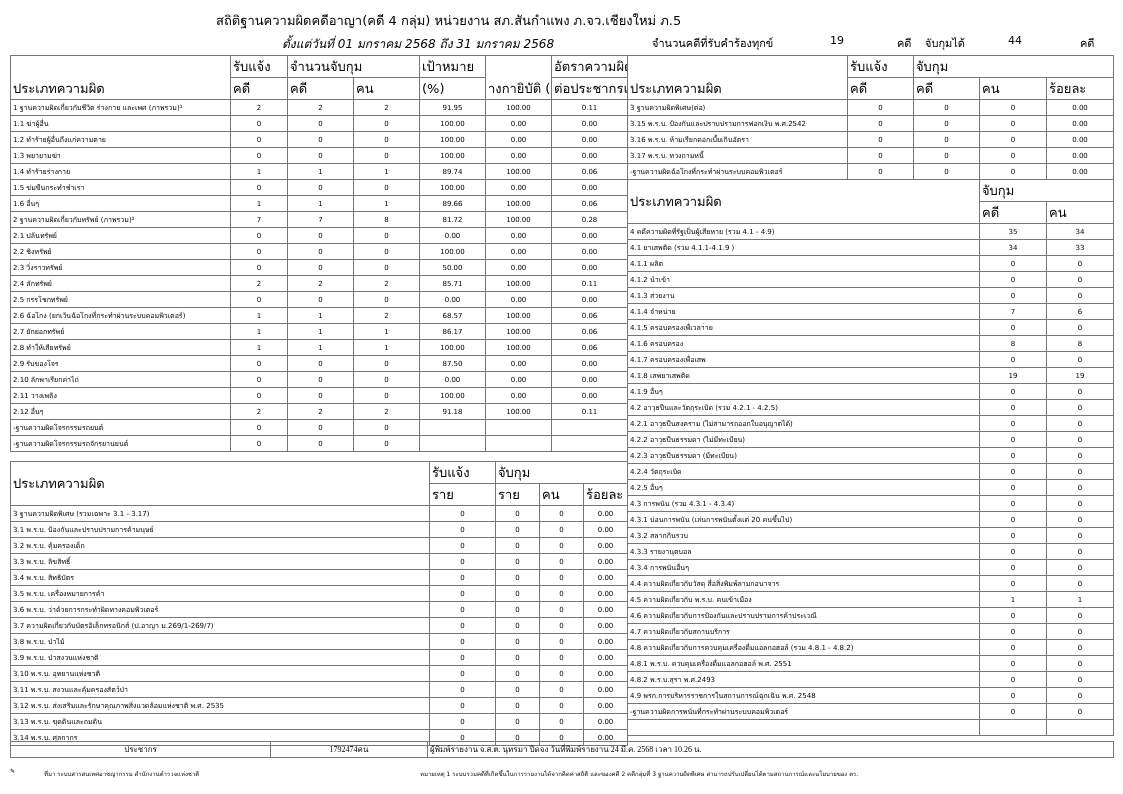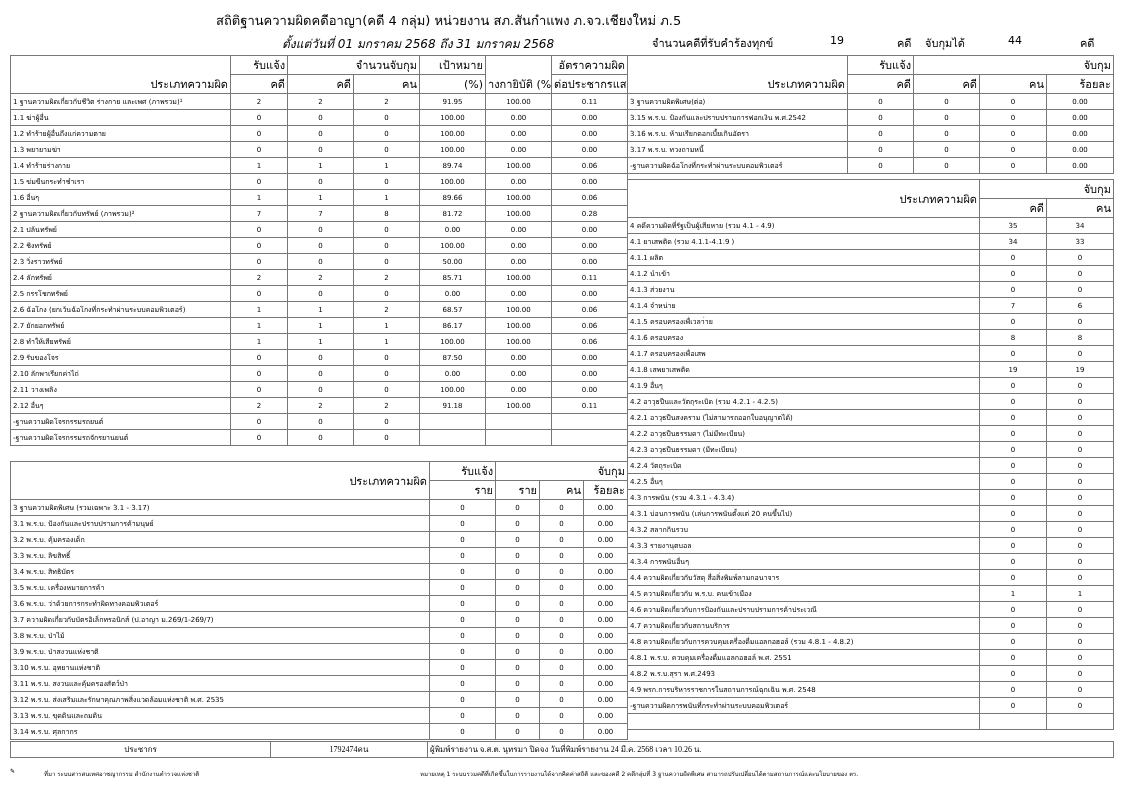--- a/index.html
+++ b/index.html
@@ -4,21 +4,21 @@
 <style>
   * { box-sizing: border-box; margin: 0; padding: 0; }
   body { width: 1123px; height: 794px; background: #fff; font-family: "DejaVu Sans", sans-serif; color: #000; position: relative; overflow: hidden; }
   .title { position: absolute; left: 216px; top: 10px; font-size: 13px; white-space: nowrap; text-align: right; }
   .subtitle { position: absolute; left: 282px; top: 34px; font-size: 12px; white-space: nowrap; font-style: italic; }
   .summary { position: absolute; top: 34px; font-size: 11px; white-space: nowrap; }
   table { border-collapse: collapse; position: absolute; table-layout: fixed; font-size: 7px; }
   td { border: 1px solid #777; height: 16px; padding: 0 2px; white-space: nowrap; overflow: hidden; }
   td.l { text-align: left; }
   td.c { text-align: center; }
-  .hd { font-size: 11px; text-align: right; }
+  .hd { font-size: 13px; text-align: left; }
   .footer-note { position: absolute; font-size: 6px; white-space: nowrap; }
 </style>
 </head>
 <body>
 
 <div class="title">สถิติฐานความผิดคดีอาญา(คดี 4 กลุ่ม) หน่วยงาน สภ.สันกำแพง ภ.จว.เชียงใหม่ ภ.5</div>
 <div class="subtitle">ตั้งแต่วันที่ 01 มกราคม 2568 ถึง 31 มกราคม 2568</div>
 <div class="summary" style="left:652px">จำนวนคดีที่รับคำร้องทุกข์</div>
 <div class="summary" style="left:830px">19</div>
 <div class="summary" style="left:897px">คดี</div>

